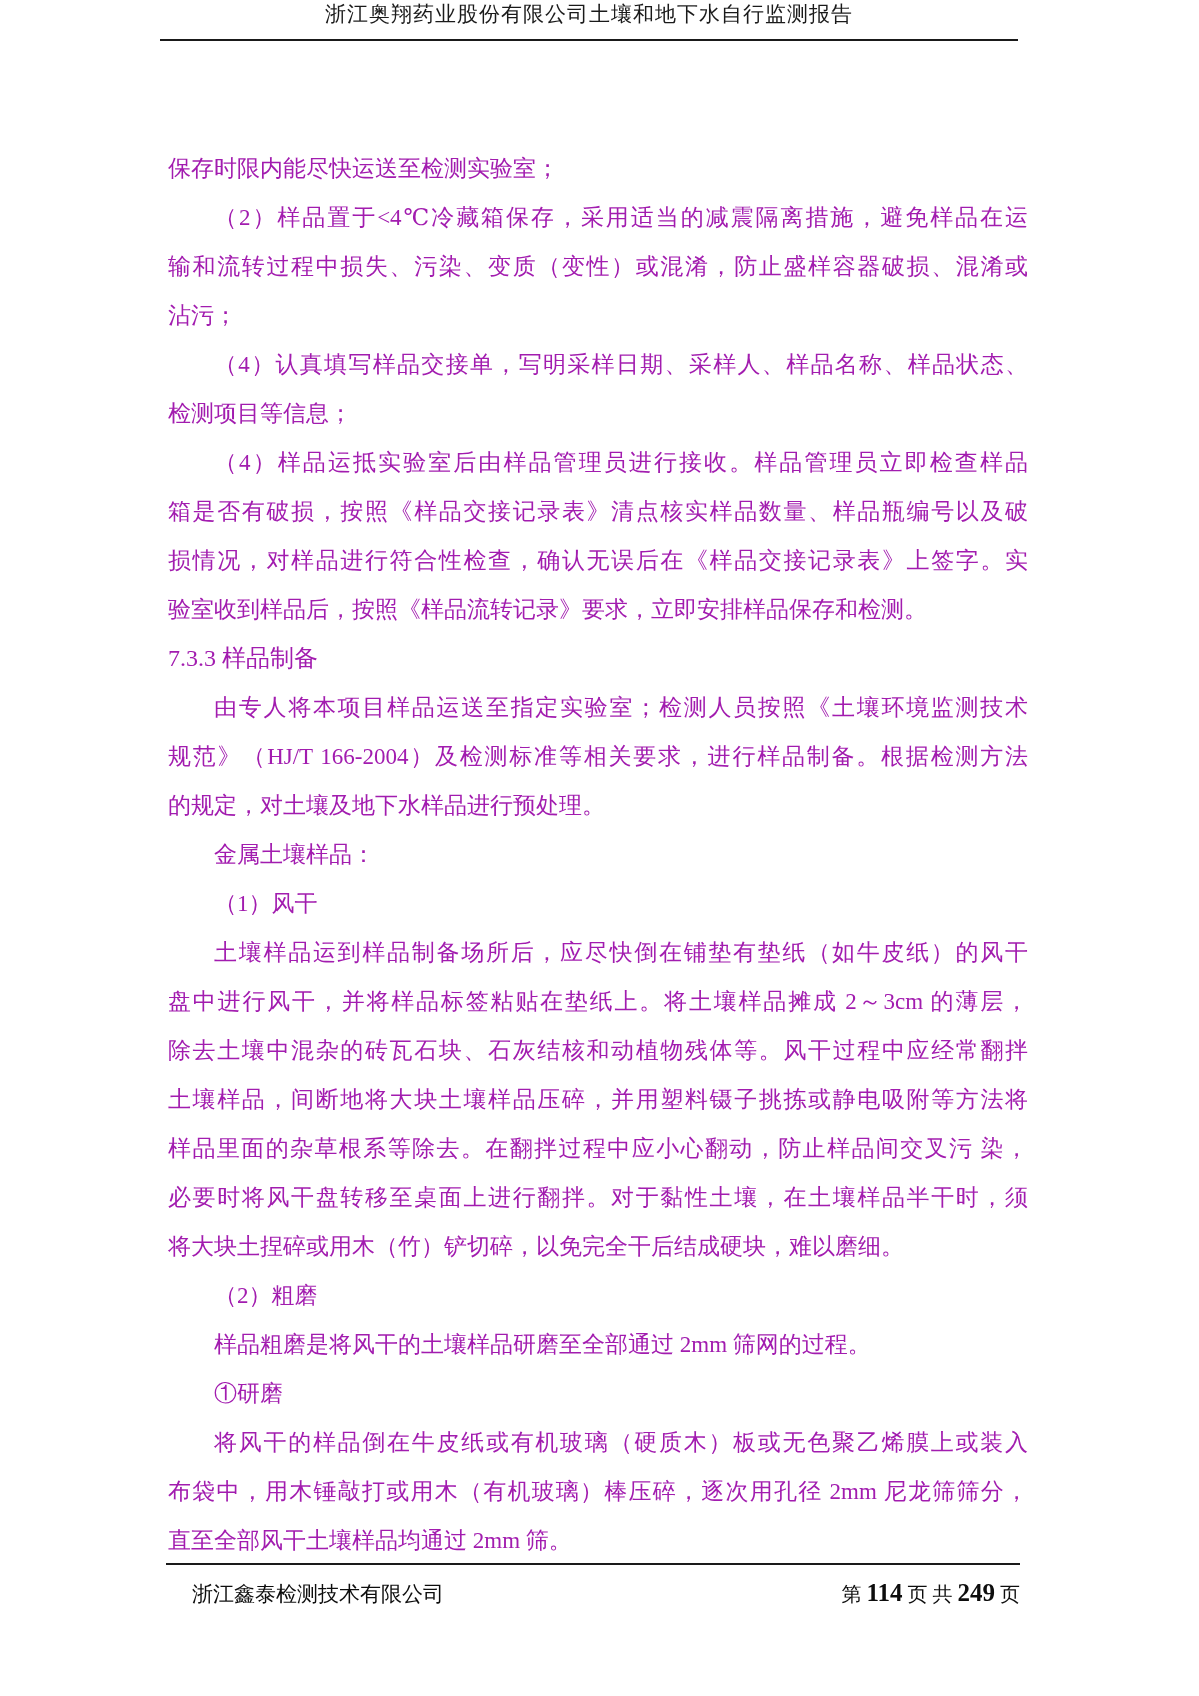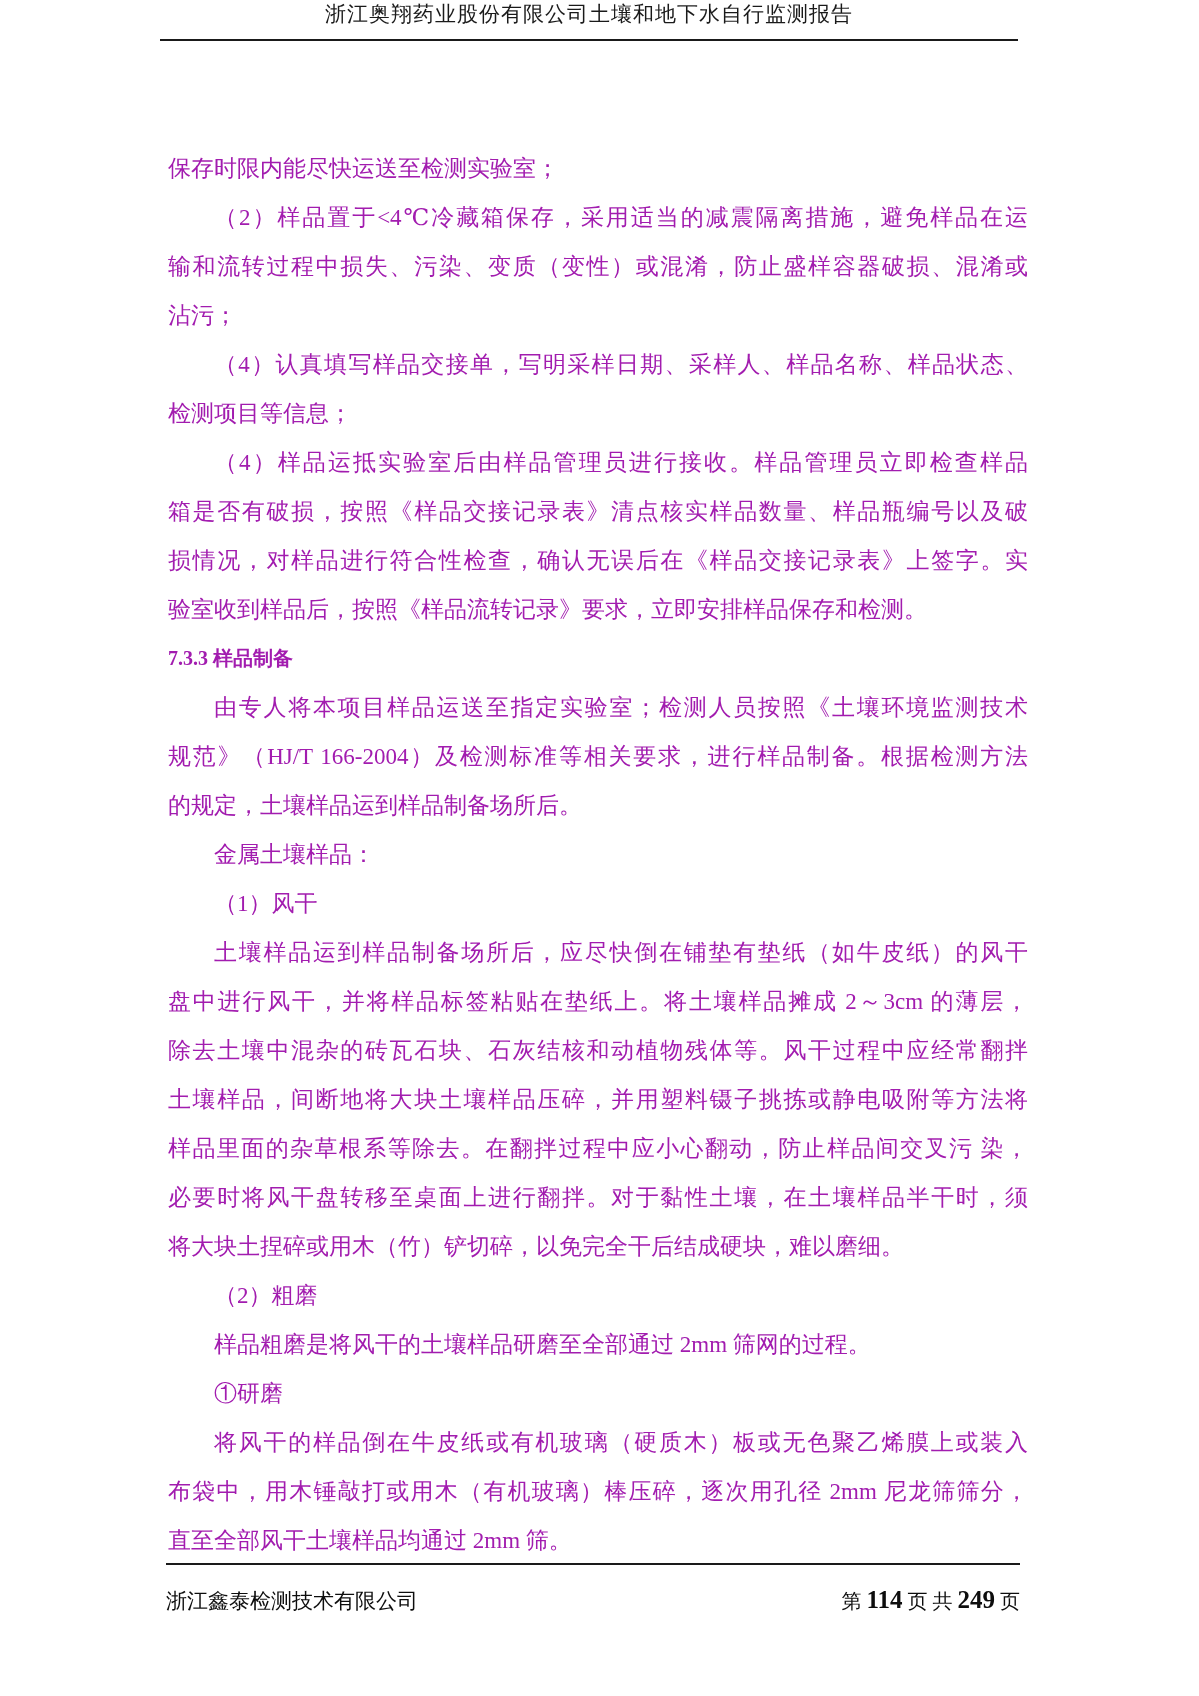--- a/index.html
+++ b/index.html
@@ -28,32 +28,33 @@
   .line {
     height: 49px;
     line-height: 49px;
     font-size: 23px;
     white-space: pre;
     color: #a21caf;
   }
   .indent { text-indent: 2em; }
   .j { white-space: normal; text-align: justify; text-align-last: justify; }
   .bold { font-weight: normal; }
-  .heading { font-weight: bold; font-size: 20px; }
+  .heading { font-weight: normal; font-size: 24px; }
 
   
   .footer { position: absolute; top: 1563px; left: 166px; width: 854px; }
   .footer-rule { border-top: 2px solid #1a1a1a; height: 0; }
   .footer-row {
     display: flex;
     justify-content: space-between;
     align-items: baseline;
-    padding-top: 21px;
+    padding-top: 14px;
     font-size: 21px;
     color: #0d0d0d;
+    margin-left: 26px;
   }
   .page-info { font-size: 20px; }
   .page-info .num {
     font-family: Liberation Serif, serif;
     font-weight: 600;
     font-size: 25px;
   }
 </style>
 </head>
 <body>
@@ -72,21 +73,21 @@
     <div class="line">沾污；</div>
     <div class="line indent j">（4）认真填写样品交接单，写明采样日期、采样人、样品名称、样品状态、</div>
     <div class="line">检测项目等信息；</div>
     <div class="line indent j">（4）样品运抵实验室后由样品管理员进行接收。样品管理员立即检查样品</div>
     <div class="line j">箱是否有破损，按照《样品交接记录表》清点核实样品数量、样品瓶编号以及破</div>
     <div class="line j">损情况，对样品进行符合性检查，确认无误后在《样品交接记录表》上签字。实</div>
     <div class="line">验室收到样品后，按照《样品流转记录》要求，立即安排样品保存和检测。</div>
     <div class="line heading">7.3.3 样品制备</div>
     <div class="line indent j">由专人将本项目样品运送至指定实验室；检测人员按照《土壤环境监测技术</div>
     <div class="line j">规范》（HJ/T 166-2004）及检测标准等相关要求，进行样品制备。根据检测方法</div>
-    <div class="line">的规定，土壤样品运到样品制备场所后。</div>
+    <div class="line">的规定，对土壤及地下水样品进行预处理。</div>
     <div class="line indent bold">金属土壤样品：</div>
     <div class="line indent">（1）风干</div>
     <div class="line indent j">土壤样品运到样品制备场所后，应尽快倒在铺垫有垫纸（如牛皮纸）的风干</div>
     <div class="line j">盘中进行风干，并将样品标签粘贴在垫纸上。将土壤样品摊成 2～3cm 的薄层，</div>
     <div class="line j">除去土壤中混杂的砖瓦石块、石灰结核和动植物残体等。风干过程中应经常翻拌</div>
     <div class="line j">土壤样品，间断地将大块土壤样品压碎，并用塑料镊子挑拣或静电吸附等方法将</div>
     <div class="line j">样品里面的杂草根系等除去。在翻拌过程中应小心翻动，防止样品间交叉污 染，</div>
     <div class="line j">必要时将风干盘转移至桌面上进行翻拌。对于黏性土壤，在土壤样品半干时，须</div>
     <div class="line">将大块土捏碎或用木（竹）铲切碎，以免完全干后结成硬块，难以磨细。</div>
     <div class="line indent">（2）粗磨</div>

